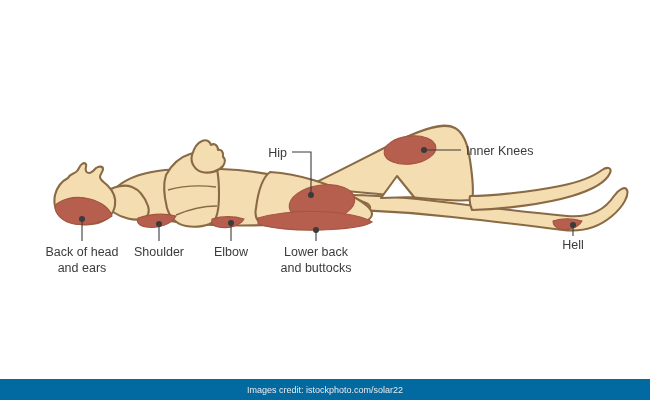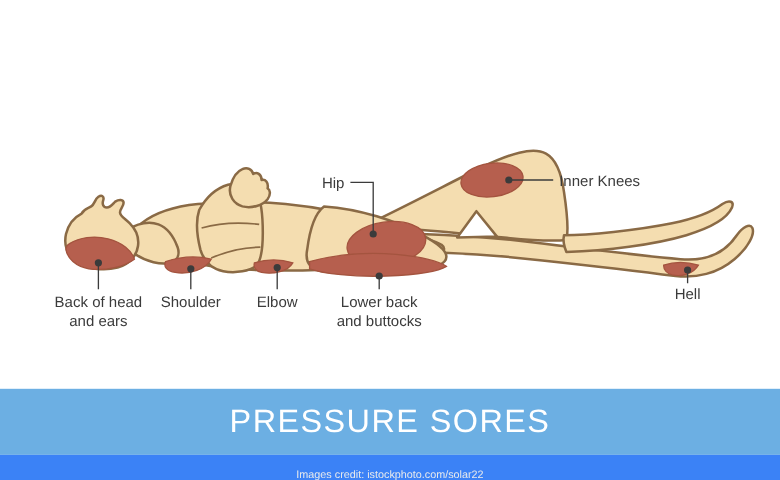--- a/index.html
+++ b/index.html
@@ -180,21 +180,18 @@
 
       <g>
         <path fill="none" stroke="#3b3b3b" stroke-width="1.1" d="M573,225 L573,236"></path>
         <circle r="3" fill="#3b3b3b" cy="225" cx="573"></circle>
         <text class="lbl" x="573" y="249" text-anchor="middle">Hell</text>
       </g>
 
     </svg>
   </div>
 
-  <div class="banner" style="background: rgb(108, 175, 227);">
-    <span class="banner-title" style="color: rgb(255, 255, 255);">PRESSURE SORES</span>
-  </div>
 
-  <div class="credit-bar" style="background: #3b82f6; align-items: flex-end;">
+  <div class="credit-bar" style="background: #0369a1;">
     <span class="credit-text" style="color: rgb(232, 234, 236);">Images credit: istockphoto.com/solar22</span>
   </div>
 
 </div>
 
 </body></html>

